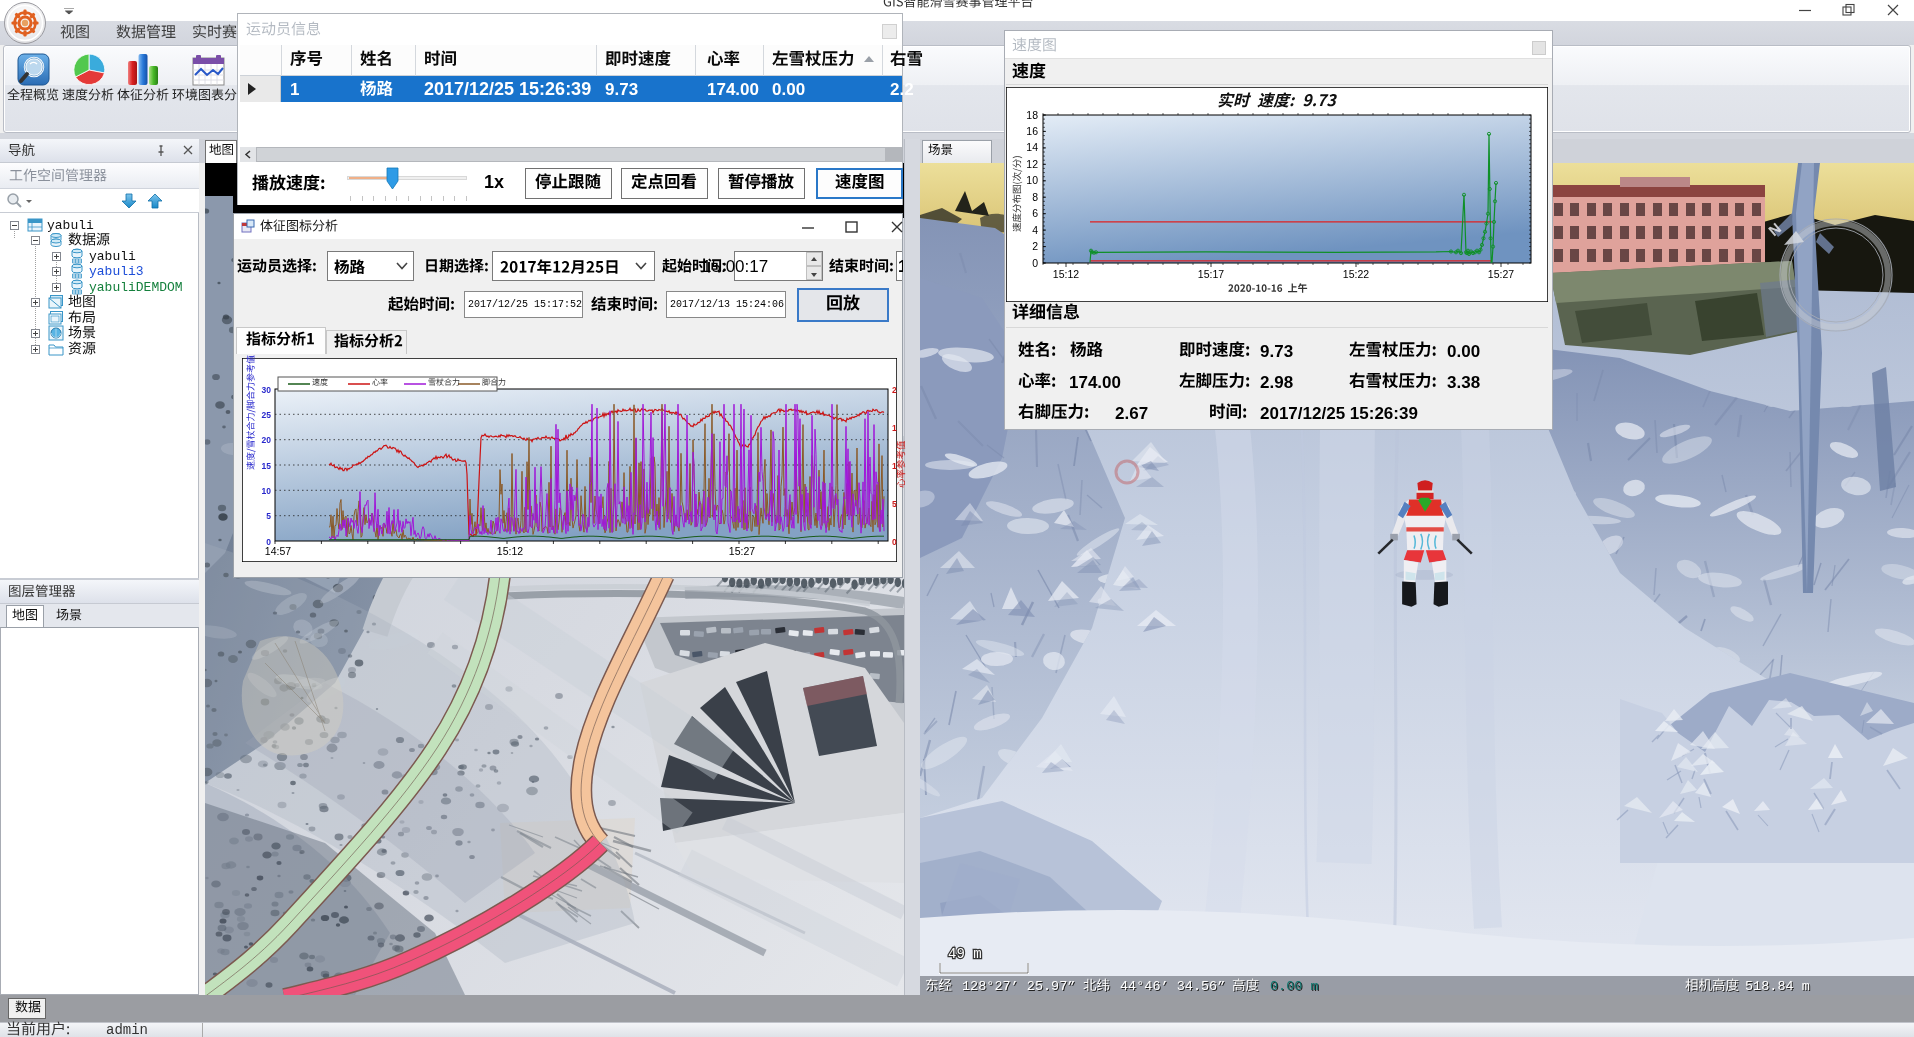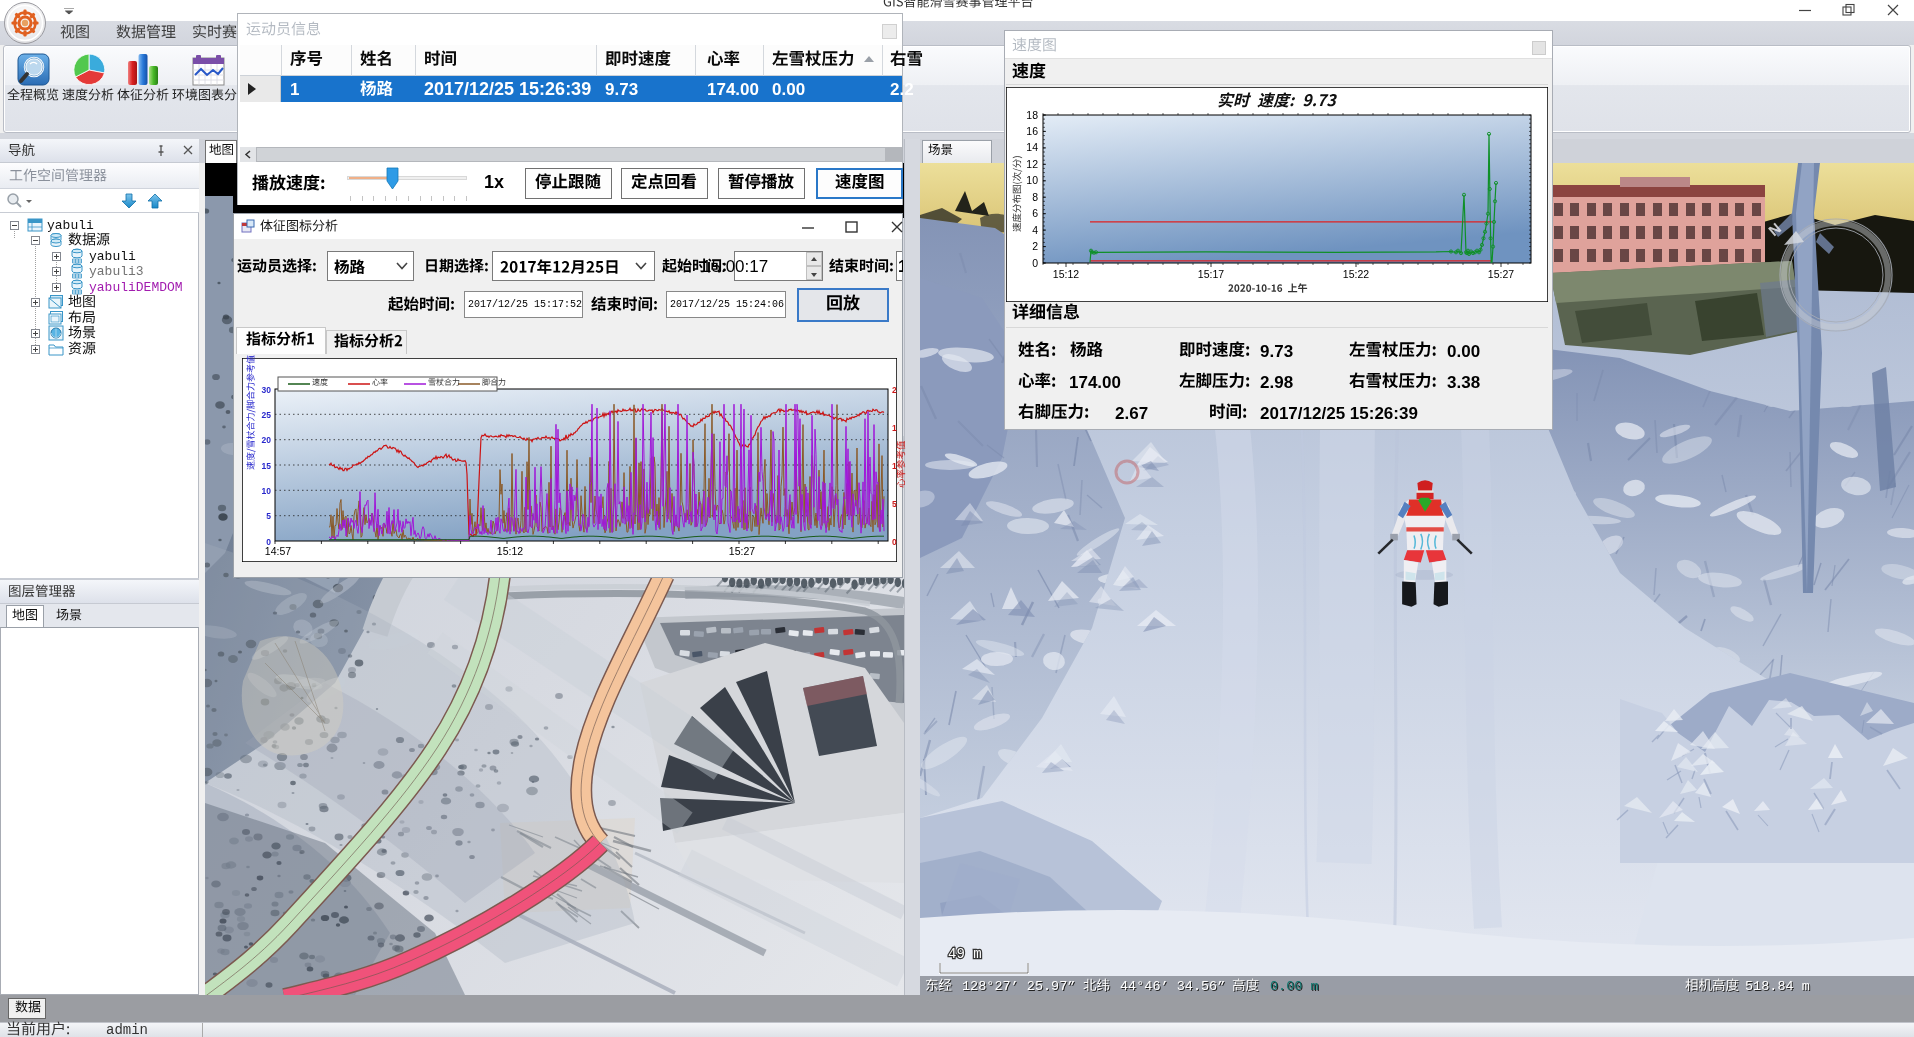--- a/index.html
+++ b/index.html
@@ -406,32 +406,32 @@
 <svg class="abs" style="left:52px;top:267px" width="9" height="9" viewBox="0 0 9 9">
     <rect x="0.5" y="0.5" width="8" height="8" fill="#fff" stroke="#848890"></rect>
     <path d="M2 4.5h5M4.5 2v5" stroke="#444" stroke-width="1"></path>
   </svg>
 <svg class="abs" style="left:69px;top:263px" width="16" height="16" viewBox="0 0 16 16">
     <path d="M3 3 a5 1.8 0 0 1 10 0 v5 a5 1.8 0 0 1 -10 0 z" fill="#e8f4fb" stroke="#3a96c8"></path>
     <ellipse cx="8" cy="3" rx="5" ry="1.8" fill="#cfeaf7" stroke="#3a96c8"></ellipse>
     <path d="M3.5 11 h9 v4 h-9 z" fill="#e8f4fb" stroke="#3a96c8" stroke-width="0.8"></path>
     <path d="M6.5 11v4M9.5 11v4M3.5 13h9" stroke="#3a96c8" stroke-width="0.7"></path>
   </svg>
-<div class="abs lm" style="left:89px;top:264px;font-size:13px;color:#737373">yabuli3</div>
+<div class="abs lm" style="left:89px;top:264px;font-size:13px;color:#1d4ed8">yabuli3</div>
 <svg class="abs" style="left:52px;top:283px" width="9" height="9" viewBox="0 0 9 9">
     <rect x="0.5" y="0.5" width="8" height="8" fill="#fff" stroke="#848890"></rect>
     <path d="M2 4.5h5M4.5 2v5" stroke="#444" stroke-width="1"></path>
   </svg>
 <svg class="abs" style="left:69px;top:279px" width="16" height="16" viewBox="0 0 16 16">
     <path d="M3 3 a5 1.8 0 0 1 10 0 v5 a5 1.8 0 0 1 -10 0 z" fill="#e8f4fb" stroke="#3a96c8"></path>
     <ellipse cx="8" cy="3" rx="5" ry="1.8" fill="#cfeaf7" stroke="#3a96c8"></ellipse>
     <path d="M3.5 11 h9 v4 h-9 z" fill="#e8f4fb" stroke="#3a96c8" stroke-width="0.8"></path>
     <path d="M6.5 11v4M9.5 11v4M3.5 13h9" stroke="#3a96c8" stroke-width="0.7"></path>
   </svg>
-<div class="abs lm" style="left:89px;top:280px;font-size:13px;color:#a21caf">yabuliDEMDOM</div>
+<div class="abs lm" style="left:89px;top:280px;font-size:13px;color:#15803d">yabuliDEMDOM</div>
 <svg class="abs" style="left:31px;top:298px" width="9" height="9" viewBox="0 0 9 9">
     <rect x="0.5" y="0.5" width="8" height="8" fill="#fff" stroke="#848890"></rect>
     <path d="M2 4.5h5M4.5 2v5" stroke="#444" stroke-width="1"></path>
   </svg>
 <svg class="abs" style="left:48px;top:294px" width="16" height="16" viewBox="0 0 16 16">
     <rect x="2.5" y="1.5" width="12" height="10" fill="#cfe8f6" stroke="#3a96c8"></rect>
     <rect x="1" y="4" width="12" height="10" fill="#eaf5fb" stroke="#3a96c8"></rect>
     <path d="M1 4l12 10" stroke="#3a96c8" stroke-width="1"></path>
   </svg>
 <svg style="position:absolute;left:68px;top:294px;overflow:visible;" width="30" height="19" viewBox="0 -12.3 30 19">
@@ -1900,21 +1900,21 @@
 <svg style="position:absolute;left:591px;top:296px;overflow:visible;" width="69" height="21" viewBox="0 -13.6 69 21">
     <g fill="#000">
       <use href="#g113" transform="translate(0.0 0) scale(0.0155 -0.0155)"></use>
       <use href="#g114" transform="translate(15.5 0) scale(0.0155 -0.0155)"></use>
       <use href="#g68" transform="translate(31.0 0) scale(0.0155 -0.0155)"></use>
       <use href="#g69" transform="translate(46.5 0) scale(0.0155 -0.0155)"></use>
       <use href="#g85" transform="translate(62.0 0) scale(0.0155 -0.0155)"></use>
     </g>
   </svg>
 <div class="abs" style="left:666px;top:291px;width:120px;height:27px;background:#fff;border:1px solid #888"></div>
-<div class="abs lm" style="left:670px;top:299px;font-size:10px;color:#000">2017/12/25 15:24:06</div>
+<div class="abs lm" style="left:670px;top:299px;font-size:10px;color:#000">2017/12/13 15:24:06</div>
 <div class="abs" style="left:797px;top:288px;width:92px;height:34px;background:#e4e6ea;border:2px solid #3a7ac8"></div>
 <svg style="position:absolute;left:826px;top:294px;overflow:visible;" width="36" height="23" viewBox="0 -15.0 36 23">
     <g fill="#000">
       <use href="#g92" transform="translate(0.0 0) scale(0.0170 -0.0170)"></use>
       <use href="#g84" transform="translate(17.0 0) scale(0.0170 -0.0170)"></use>
     </g>
   </svg>
 <div class="abs" style="left:236px;top:327px;width:90px;height:27px;background:#fdfdfd;border:1px solid #c8c8c8;border-bottom:none"></div>
 <div class="abs" style="left:326px;top:330px;width:81px;height:24px;background:#f0f0f0;border:1px solid #c8c8c8;border-bottom:none"></div>
 <svg style="position:absolute;left:246px;top:331px;overflow:visible;" width="70" height="20" viewBox="0 -13.2 70 20">

